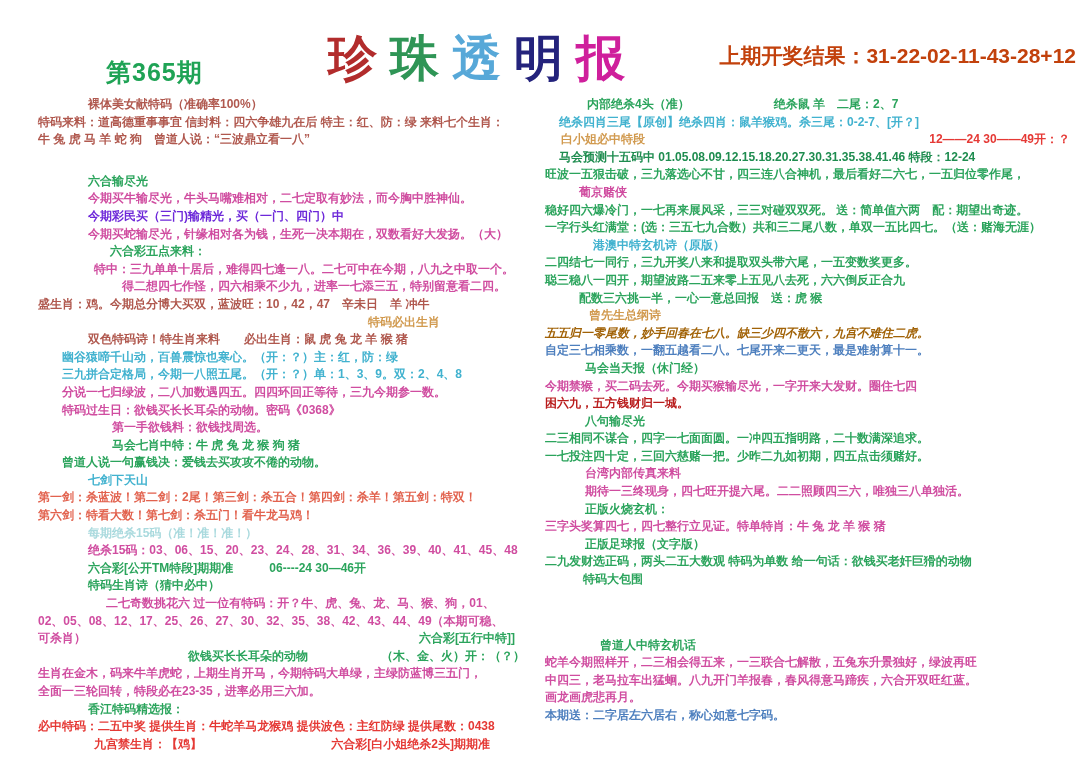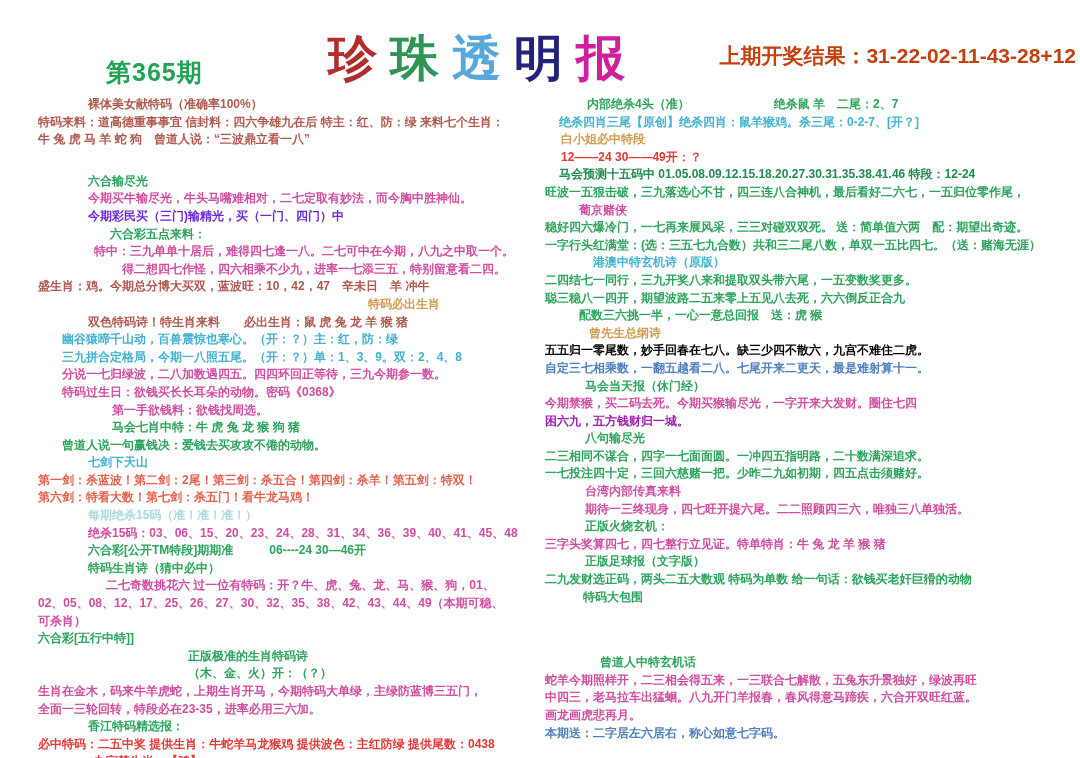--- a/index.html
+++ b/index.html
@@ -20,39 +20,40 @@
   }
   .result{
     position:absolute;right:4px;top:42px;
     font-size:21px;font-weight:bold;white-space:nowrap;
   }
   .cols{display:flex;padding-left:38px;}
   .col{font-size:12px;line-height:17.6px;font-weight:600;}
   .col.left{width:507px;}
   .col.right{width:533px;}
   .line{white-space:nowrap;}
-  .line.spread{display:flex;justify-content:space-between;flex-direction:column;}
+  .line.spread{display:flex;justify-content:space-between;}
 </style>
 </head>
 <body>
 
 <div class="header">
   <div class="issue" style="color: rgb(31, 163, 85);">第365期</div>
   <div class="title" id="page-title"><span style="color: rgb(178, 44, 44);">珍</span><span style="color: rgb(47, 149, 86);">珠</span><span style="color: rgb(87, 168, 216);">透</span><span style="color: rgb(36, 35, 124);">明</span><span style="color: rgb(207, 31, 156);">报</span></div>
   <div class="result" style="color: #c2410c;">上期开奖结果：31-22-02-11-43-28+12</div>
 </div>
 
 <div class="cols">
   <div class="col left" id="col-left">
       <div class="line" style="padding-left: 50px;"><span style="color: rgb(176, 88, 78);">裸体美女献特码（准确率100%）</span></div>
       <div class="line"><span style="color: rgb(176, 88, 78);">特码来料：道高德重事事宜 信封料：四六争雄九在后 特主：红、防：绿 来料七个生肖：</span></div>
       <div class="line"><span style="color: rgb(176, 88, 78);">牛 兔 虎 马 羊 蛇 狗　曾道人说：“三波鼎立看一八”</span></div>
       <div class="line" style="padding-left: 50px; margin-top: 24px;"><span style="color: rgb(43, 164, 92);">六合输尽光</span></div>
       <div class="line" style="padding-left: 50px;"><span style="color: rgb(208, 77, 160);">今期买牛输尽光，牛头马嘴难相对，二七定取有妙法，而今胸中胜神仙。</span></div>
       <div class="line" style="padding-left: 50px;"><span style="color: #6d28d9;">今期彩民买（三门)输精光，买（一门、四门）中</span></div>
+      <div class="line" style="padding-left: 50px;"><span style="color: rgb(208, 77, 160);">今期买蛇输尽光，针缘相对各为钱，生死一决本期在，双数看好大发扬。（大）</span></div>
       <div class="line" style="padding-left: 72px;"><span style="color: rgb(43, 164, 92);">六合彩五点来料：</span></div>
       <div class="line" style="padding-left: 56px;"><span style="color: rgb(208, 77, 160);">特中：三九单单十居后，难得四七逢一八。二七可中在今期，八九之中取一个。</span></div>
       <div class="line" style="padding-left: 84px;"><span style="color: rgb(208, 77, 160);">得二想四七作怪，四六相乘不少九，进率一七添三五，特别留意看二四。</span></div>
       <div class="line"><span style="color: rgb(176, 88, 78);">盛生肖：鸡。今期总分博大买双，蓝波旺：10，42，47　辛未日　羊 冲牛</span></div>
       <div class="line" style="padding-left: 330px;"><span style="color: rgb(209, 154, 79);">特码必出生肖</span></div>
       <div class="line" style="padding-left: 50px;"><span style="color: rgb(176, 88, 78);">双色特码诗！特生肖来料　　必出生肖：鼠 虎 兔 龙 羊 猴 猪</span></div>
       <div class="line" style="padding-left: 24px;"><span style="color: rgb(65, 178, 207);">幽谷猿啼千山动，百兽震惊也寒心。（开：？）主：红，防：绿</span></div>
       <div class="line" style="padding-left: 24px;"><span style="color: rgb(65, 178, 207);">三九拼合定格局，今期一八照五尾。（开：？）单：1、3、9。双：2、4、8</span></div>
       <div class="line" style="padding-left: 24px;"><span style="color: rgb(208, 77, 160);">分说一七归绿波，二八加数遇四五。四四环回正等待，三九今期参一数。</span></div>
       <div class="line" style="padding-left: 24px;"><span style="color: rgb(208, 77, 160);">特码过生日：欲钱买长长耳朵的动物。密码《0368》</span></div>
@@ -66,21 +67,21 @@
       <div class="line" style="padding-left: 50px;"><span style="color: rgb(208, 77, 160);">绝杀15码：03、06、15、20、23、24、28、31、34、36、39、40、41、45、48</span></div>
       <div class="line" style="padding-left: 50px;"><span style="color: rgb(43, 164, 92);">六合彩[公开TM特段]期期准　　　06----24 30—46开</span></div>
       <div class="line" style="padding-left: 50px;"><span style="color: rgb(43, 164, 92);">特码生肖诗（猜中必中）</span></div>
       <div class="line" style="padding-left: 68px;"><span style="color: rgb(208, 77, 160);">二七奇数挑花六 过一位有特码：开？牛、虎、兔、龙、马、猴、狗，01、</span></div>
       <div class="line"><span style="color: rgb(208, 77, 160);">02、05、08、12、17、25、26、27、30、32、35、38、42、43、44、49（本期可稳、</span></div>
       <div class="line spread" style="padding-right: 30px;">
         <span style="color: rgb(208, 77, 160);">可杀肖）</span>
         <span style="color: rgb(43, 164, 92);">六合彩[五行中特]]</span>
       </div>
       <div class="line spread" style="padding-left: 150px; padding-right: 20px;">
-        <span style="color: rgb(43, 164, 92);">正版极准的生肖特码诗</span>
+        <span style="color: rgb(43, 164, 92);">欲钱买长长耳朵的动物</span>
         <span style="color: rgb(43, 164, 92);">（木、金、火）开：（？）</span>
       </div>
       <div class="line"><span style="color: rgb(208, 77, 160);">生肖在金木，码来牛羊虎蛇，上期生肖开马，今期特码大单绿，主绿防蓝博三五门，</span></div>
       <div class="line"><span style="color: rgb(208, 77, 160);">全面一三轮回转，特段必在23-35，进率必用三六加。</span></div>
       <div class="line" style="padding-left: 50px;"><span style="color: rgb(43, 164, 92);">香江特码精选报：</span></div>
       <div class="line"><span style="color: rgb(229, 57, 53);">必中特码：二五中奖 提供生肖：牛蛇羊马龙猴鸡 提供波色：主红防绿 提供尾数：0438</span></div>
       <div class="line spread" style="padding-left: 56px; padding-right: 55px;">
         <span style="color: rgb(229, 57, 53);">九宫禁生肖：【鸡】</span>
         <span style="color: rgb(229, 57, 53);">六合彩[白小姐绝杀2头]期期准</span>
       </div>
@@ -95,25 +96,25 @@
       <div class="line" style="padding-left: 14px;"><span style="color: rgb(30, 140, 79);">马会预测十五码中 01.05.08.09.12.15.18.20.27.30.31.35.38.41.46 特段：12-24</span></div>
       <div class="line"><span style="color: rgb(43, 164, 92);">旺波一五狠击破，三九落选心不甘，四三连八合神机，最后看好二六七，一五归位零作尾，</span></div>
       <div class="line" style="padding-left: 34px;"><span style="color: rgb(208, 77, 160);">葡京赌侠</span></div>
       <div class="line"><span style="color: rgb(43, 164, 92);">稳好四六爆冷门，一七再来展风采，三三对碰双双死。 送：简单值六两　配：期望出奇迹。</span></div>
       <div class="line"><span style="color: rgb(43, 164, 92);">一字行头红满堂：(选：三五七九合数）共和三二尾八数，单双一五比四七。（送：赌海无涯）</span></div>
       <div class="line" style="padding-left: 48px;"><span style="color: rgb(65, 178, 207);">港澳中特玄机诗（原版）</span></div>
       <div class="line"><span style="color: rgb(43, 164, 92); margin-top: 24px;">二四结七一同行，三九开奖八来和提取双头带六尾，一五变数奖更多。</span></div>
       <div class="line"><span style="color: rgb(43, 164, 92);">聪三稳八一四开，期望波路二五来零上五见八去死，六六倒反正合九</span></div>
       <div class="line" style="padding-left: 34px;"><span style="color: rgb(43, 164, 92);">配数三六挑一半，一心一意总回报　送：虎 猴</span></div>
       <div class="line" style="padding-left: 44px;"><span style="color: rgb(209, 154, 79);">曾先生总纲诗</span></div>
-      <div class="line"><span style="color: #000000;">五五归一零尾数，妙手回春在七八。缺三少四不散六，九宫不难住二虎。</span></div>
+      <div class="line"><span style="color: #a16207; font-style: italic;">五五归一零尾数，妙手回春在七八。缺三少四不散六，九宫不难住二虎。</span></div>
       <div class="line"><span style="color: rgb(77, 127, 190);">自定三七相乘数，一翻五越看二八。七尾开来二更天，最是难射算十一。</span></div>
       <div class="line" style="padding-left: 40px;"><span style="color: rgb(43, 164, 92);">马会当天报（休门经）</span></div>
       <div class="line"><span style="color: rgb(208, 77, 160);">今期禁猴，买二码去死。今期买猴输尽光，一字开来大发财。圈住七四</span></div>
-      <div class="line"><span style="color: #a21caf;">困六九，五方钱财归一城。</span></div>
+      <div class="line"><span style="color: #b91c1c;">困六九，五方钱财归一城。</span></div>
       <div class="line" style="padding-left: 40px;"><span style="color: rgb(43, 164, 92);">八句输尽光</span></div>
       <div class="line"><span style="color: rgb(43, 164, 92);">二三相同不谋合，四字一七面面圆。一冲四五指明路，二十数满深追求。</span></div>
       <div class="line"><span style="color: rgb(43, 164, 92);">一七投注四十定，三回六慈赌一把。少昨二九如初期，四五点击须赌好。</span></div>
       <div class="line" style="padding-left: 40px;"><span style="color: rgb(208, 77, 160);">台湾内部传真来料</span></div>
       <div class="line" style="padding-left: 40px;"><span style="color: rgb(208, 77, 160);">期待一三终现身，四七旺开提六尾。二二照顾四三六，唯独三八单独活。</span></div>
       <div class="line" style="padding-left: 40px;"><span style="color: rgb(43, 164, 92);">正版火烧玄机：</span></div>
       <div class="line"><span style="color: rgb(208, 77, 160);">三字头奖算四七，四七整行立见证。特单特肖：牛 兔 龙 羊 猴 猪</span></div>
       <div class="line" style="padding-left: 40px;"><span style="color: rgb(43, 164, 92);">正版足球报（文字版）</span></div>
       <div class="line"><span style="color: rgb(43, 164, 92);">二九发财选正码，两头二五大数观 特码为单数 给一句话：欲钱买老奸巨猾的动物</span></div>
       <div class="line" style="padding-left: 38px;"><span style="color: rgb(43, 164, 92);">特码大包围</span></div>

